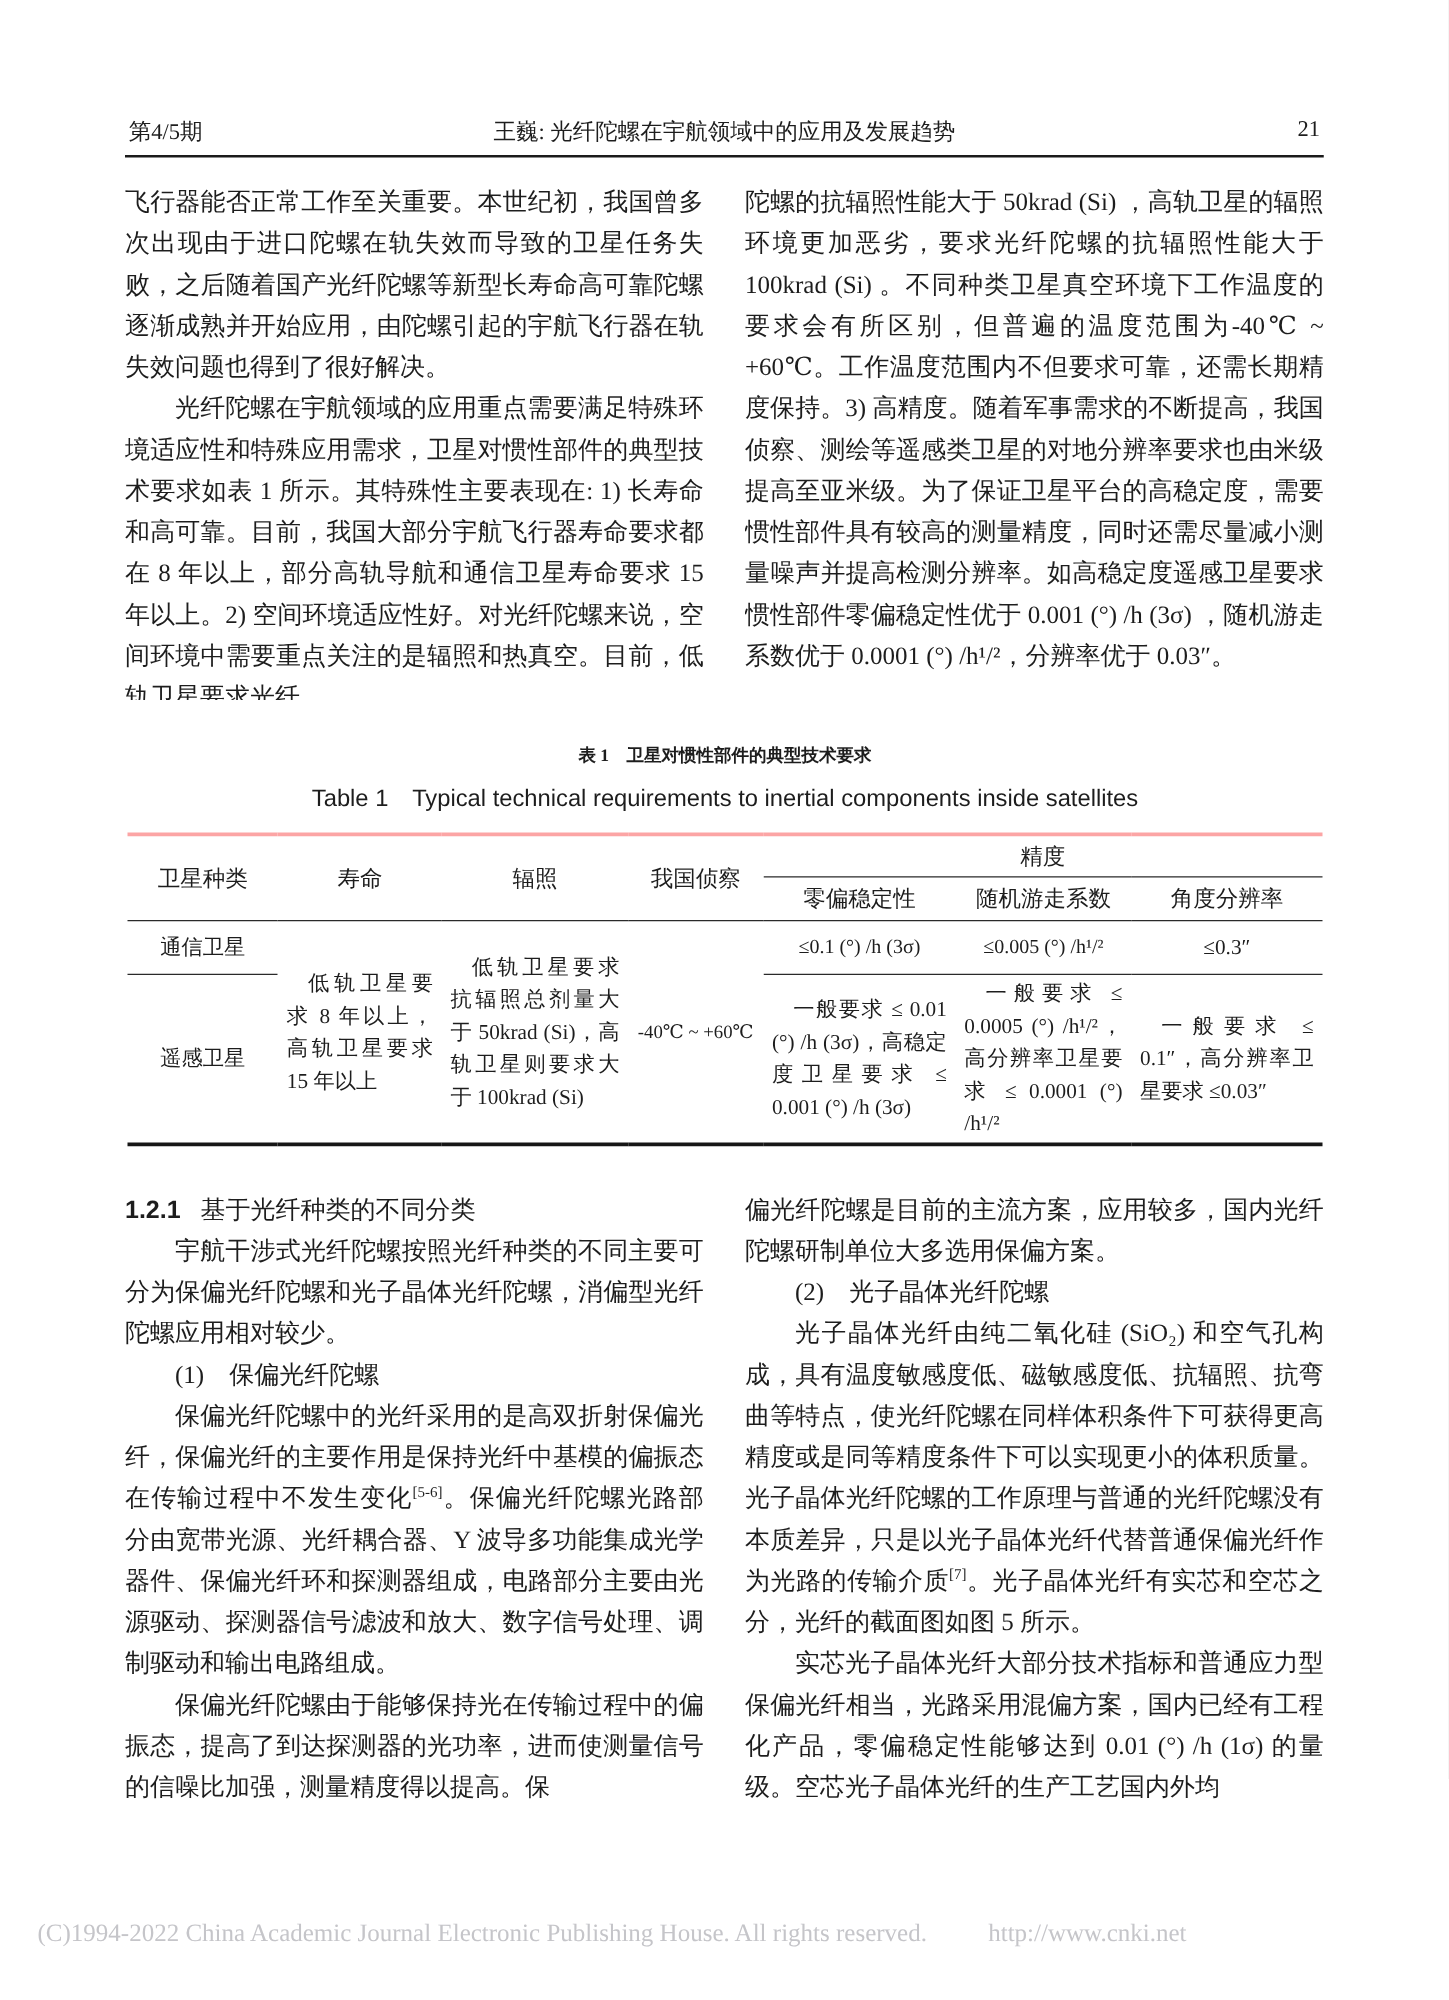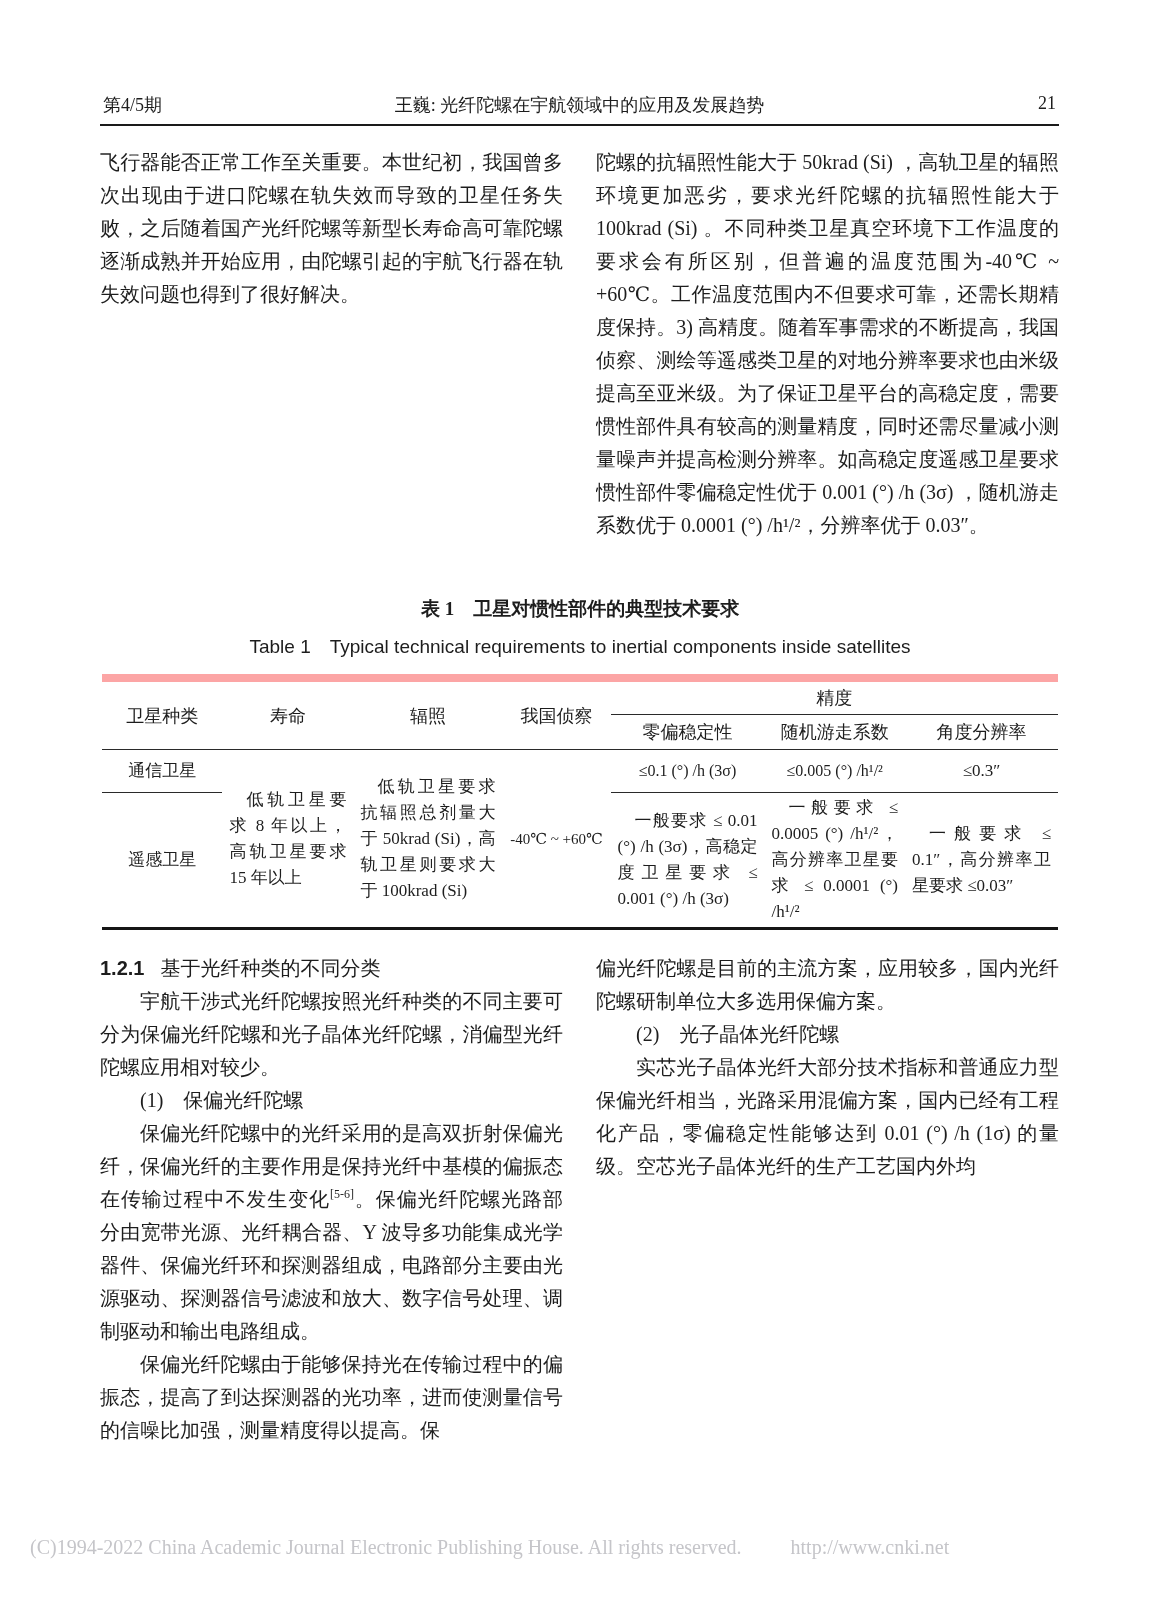--- a/index.html
+++ b/index.html
@@ -28,28 +28,28 @@
   .noind{text-indent:0;}
   .item{text-indent:2em;}
   .h2,.h3{text-indent:0;}
   .hnum{font-family:"Liberation Sans","DejaVu Sans",sans-serif;font-weight:bold;margin-right:16px;}
   .h2 .htxt{font-weight:bold;}
   .h3 .hnum{font-weight:bold;}
   .h3 .htxt{font-weight:normal;}
   sup.ref{font-size:12px;line-height:0;vertical-align:super;}
   
   .tablock{position:absolute;left:102px;top:596px;width:956px;}
-  .cap-zh{text-align:center;font-size:19px;font-weight:bold;margin:0 0 12px 0;}
+  .cap-zh{text-align:center;font-size:14px;font-weight:bold;margin:0 0 12px 0;}
   .cap-en{
     text-align:center;font-size:19px;margin:0 0 14px 0;
     font-family:"Liberation Sans","DejaVu Sans",sans-serif;
   }
   table.reqtab{
     width:100%;border-collapse:collapse;table-layout:fixed;
-    border-top:8px solid #fca5a5;border-bottom:3px solid #161616;
+    border-top:3px solid #fca5a5;border-bottom:3px solid #161616;
     font-size:17px;line-height:26px;
   }
   .reqtab th{
     font-weight:normal;font-size:18px;text-align:center;vertical-align:middle;
     padding:4px 2px;
   }
   .reqtab thead th{border-bottom:1px solid #2a2a2a;}
   .reqtab th.grp{padding:3px 2px;}
   .reqtab td{padding:2px 7px;vertical-align:middle;}
   .reqtab .bb{border-bottom:1px solid #2a2a2a;}
@@ -72,20 +72,21 @@
 
   <div class="hdr">
     <span class="hdr-issue">第4/5期</span>
     <span class="hdr-title">王巍: 光纤陀螺在宇航领域中的应用及发展趋势</span>
     <span class="hdr-page">21</span>
   </div>
   <div class="hdr-rule"></div>
 
   <div class="col col-lt">
     <p class="noind">飞行器能否正常工作至关重要。本世纪初，我国曾多次出现由于进口陀螺在轨失效而导致的卫星任务失败，之后随着国产光纤陀螺等新型长寿命高可靠陀螺逐渐成熟并开始应用，由陀螺引起的宇航飞行器在轨失效问题也得到了很好解决。</p>
+    <p class="ind">光纤陀螺在宇航领域的应用重点需要满足特殊环境适应性和特殊应用需求，卫星对惯性部件的典型技术要求如表 1 所示。其特殊性主要表现在: 1) 长寿命和高可靠。目前，我国大部分宇航飞行器寿命要求都在 8 年以上，部分高轨导航和通信卫星寿命要求 15 年以上。2) 空间环境适应性好。对光纤陀螺来说，空间环境中需要重点关注的是辐照和热真空。目前，低轨卫星要求光纤</p>
   </div>
 
   <div class="col col-rt">
     <p class="noind">陀螺的抗辐照性能大于 50krad (Si) ，高轨卫星的辐照环境更加恶劣，要求光纤陀螺的抗辐照性能大于 100krad (Si) 。不同种类卫星真空环境下工作温度的要求会有所区别，但普遍的温度范围为-40℃ ~ +60℃。工作温度范围内不但要求可靠，还需长期精度保持。3) 高精度。随着军事需求的不断提高，我国侦察、测绘等遥感类卫星的对地分辨率要求也由米级提高至亚米级。为了保证卫星平台的高稳定度，需要惯性部件具有较高的测量精度，同时还需尽量减小测量噪声并提高检测分辨率。如高稳定度遥感卫星要求惯性部件零偏稳定性优于 0.001 (°) /h (3σ) ，随机游走系数优于 0.0001 (°) /h¹/²，分辨率优于 0.03″。</p>
   </div>
 
   <div class="tablock">
     <div class="cap-zh">表 1　卫星对惯性部件的典型技术要求</div>
     <div class="cap-en">Table 1　Typical technical requirements to inertial components inside satellites</div>
     <table class="reqtab">
@@ -136,20 +137,21 @@
     <p class="h3"><span class="hnum">1.2.1</span><span class="htxt">基于光纤种类的不同分类</span></p>
     <p class="ind">宇航干涉式光纤陀螺按照光纤种类的不同主要可分为保偏光纤陀螺和光子晶体光纤陀螺，消偏型光纤陀螺应用相对较少。</p>
     <p class="item">(1)　保偏光纤陀螺</p>
     <p class="ind"><span>保偏光纤陀螺中的光纤采用的是高双折射保偏光纤，保偏光纤的主要作用是保持光纤中基模的偏振态在传输过程中不发生变化</span><sup class="ref">[5-6]</sup><span>。保偏光纤陀螺光路部分由宽带光源、光纤耦合器、Y 波导多功能集成光学器件、保偏光纤环和探测器组成，电路部分主要由光源驱动、探测器信号滤波和放大、数字信号处理、调制驱动和输出电路组成。</span></p>
     <p class="ind">保偏光纤陀螺由于能够保持光在传输过程中的偏振态，提高了到达探测器的光功率，进而使测量信号的信噪比加强，测量精度得以提高。保</p>
   </div>
 
   <div class="col col-rb">
     <p class="noind">偏光纤陀螺是目前的主流方案，应用较多，国内光纤陀螺研制单位大多选用保偏方案。</p>
     <p class="item">(2)　光子晶体光纤陀螺</p>
+    <p class="ind"><span>光子晶体光纤由纯二氧化硅 (SiO₂) 和空气孔构成，具有温度敏感度低、磁敏感度低、抗辐照、抗弯曲等特点，使光纤陀螺在同样体积条件下可获得更高精度或是同等精度条件下可以实现更小的体积质量。光子晶体光纤陀螺的工作原理与普通的光纤陀螺没有本质差异，只是以光子晶体光纤代替普通保偏光纤作为光路的传输介质</span><sup class="ref">[7]</sup><span>。光子晶体光纤有实芯和空芯之分，光纤的截面图如图 5 所示。</span></p>
     <p class="ind">实芯光子晶体光纤大部分技术指标和普通应力型保偏光纤相当，光路采用混偏方案，国内已经有工程化产品，零偏稳定性能够达到 0.01 (°) /h (1σ) 的量级。空芯光子晶体光纤的生产工艺国内外均</p>
   </div>
 
   <div class="footer">
     <span>(C)1994-2022 China Academic Journal Electronic Publishing House. All rights reserved.</span>
     <span class="url">http://www.cnki.net</span>
   </div>
 
 </div>
 

